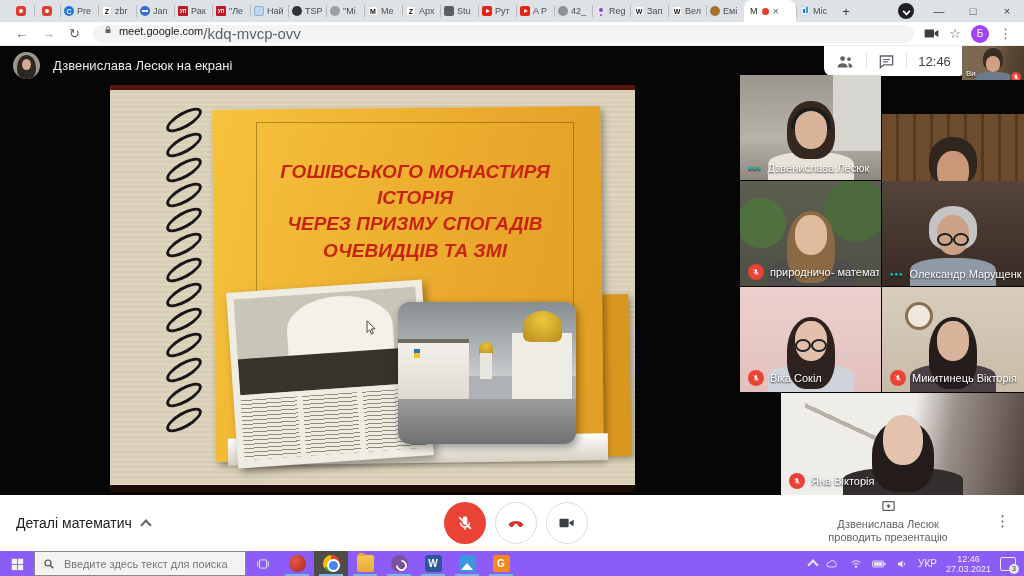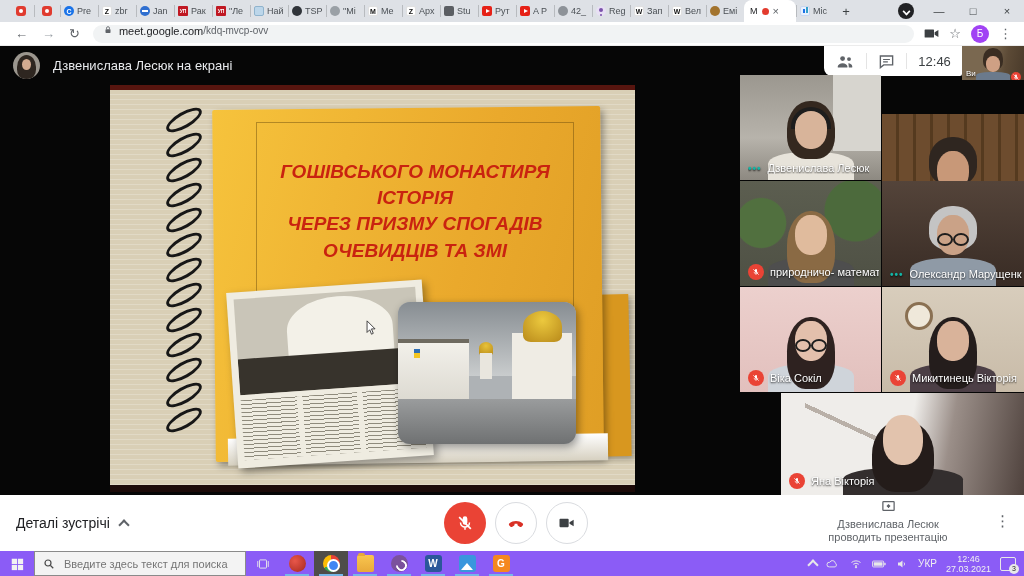--- a/index.html
+++ b/index.html
@@ -52,21 +52,21 @@
     color:#3c4043;font-size:11px;}
 
   
   .urlrow{position:absolute;top:22px;left:0;width:1024px;height:24px;background:#fff;
     display:flex;align-items:center;padding:0 8px;border-bottom:1px solid #ececec;}
   .navic{color:#5f6368;font-size:13px;margin:0 7px;line-height:1;}
   .navic.fwd{color:#9aa0a6;}
   .urlpill{flex:1;height:18px;background:#f1f3f4;border-radius:9px;display:flex;
     padding:0 10px;margin:0 10px 0 6px;min-width:0;}
   .urlhost{font-size:11px;color:#202124;margin-left:6px;white-space:nowrap;}
-  .urlpath{font-size:10px;color:#5f6368;white-space:nowrap;flex:1;}
+  .urlpath{font-size:15px;color:#5f6368;white-space:nowrap;flex:1;}
   .uicons{display:flex;align-items:center;gap:10px;margin-right:4px;}
   .star{color:#5f6368;font-size:13px;}
   .uavatar{width:18px;height:18px;border-radius:50%;background:#a142f4;color:#fff;font-size:10px;
     display:flex;align-items:center;justify-content:center;}
   .kebab{color:#5f6368;font-size:13px;letter-spacing:0;}
 
   
   .stage{position:absolute;top:46px;left:0;width:1024px;height:449px;background:#060606;overflow:hidden;}
   .hdr{position:absolute;left:13px;top:6px;display:flex;align-items:center;gap:13px;}
   .hava{width:27px;height:27px;border-radius:50%;overflow:hidden;background:#9b968e;position:relative;}
@@ -564,21 +564,21 @@
               <path d="M5.5 5.5l13 13" stroke="#fff" stroke-width="1.8"></path>
             </svg>
           </span>
           <span>Яна Вікторія</span>
         </div>
     </div>
   </div>
 
   <div class="bbar">
     <div class="details">
-      <span>Деталі зустрічі</span>
+      <span>Деталі математич</span>
       <span class="caretup"></span>
     </div>
     <div class="cbtn btn-mic">
       <svg viewBox="0 0 24 24">
           <path d="M12 4a2.8 2.8 0 0 1 2.8 2.8v4.6a2.8 2.8 0 0 1-5.6 0V6.8A2.8 2.8 0 0 1 12 4z" fill="#fff"></path>
           <path d="M6.6 11.4a5.4 5.4 0 0 0 10.8 0M12 17v3" stroke="#fff" stroke-width="1.8" fill="none"></path>
           <path d="M5 5l14 14" stroke="#fff" stroke-width="2"></path>
         </svg>
     </div>
     <div class="cbtn btn-phone">

